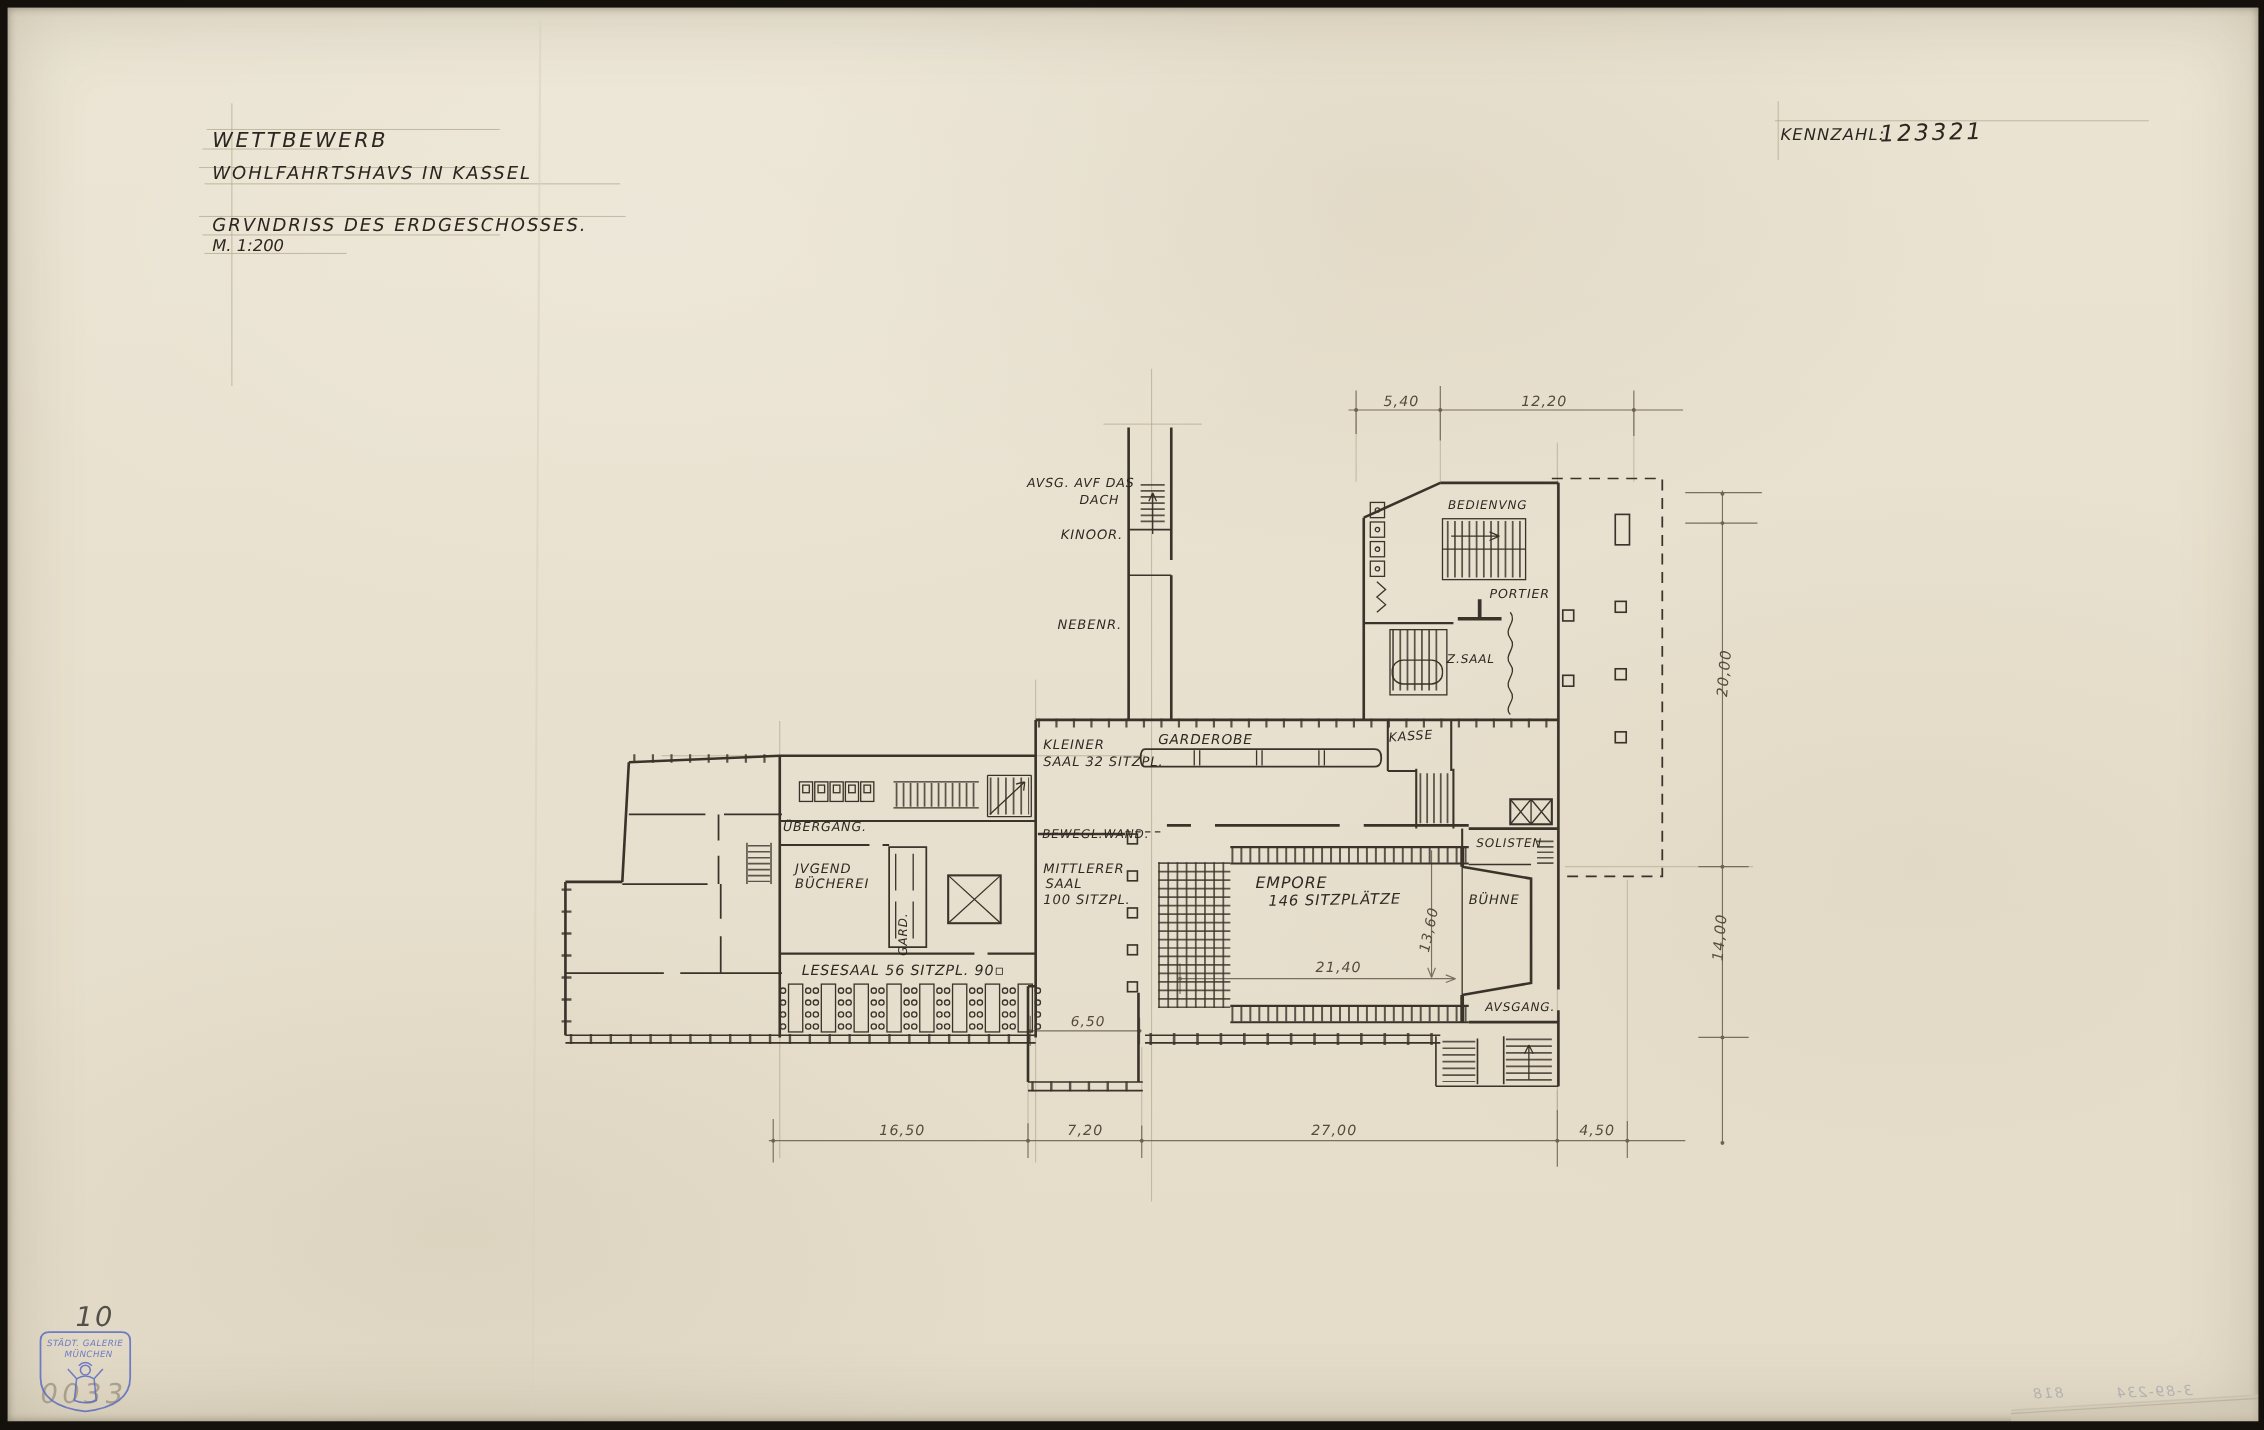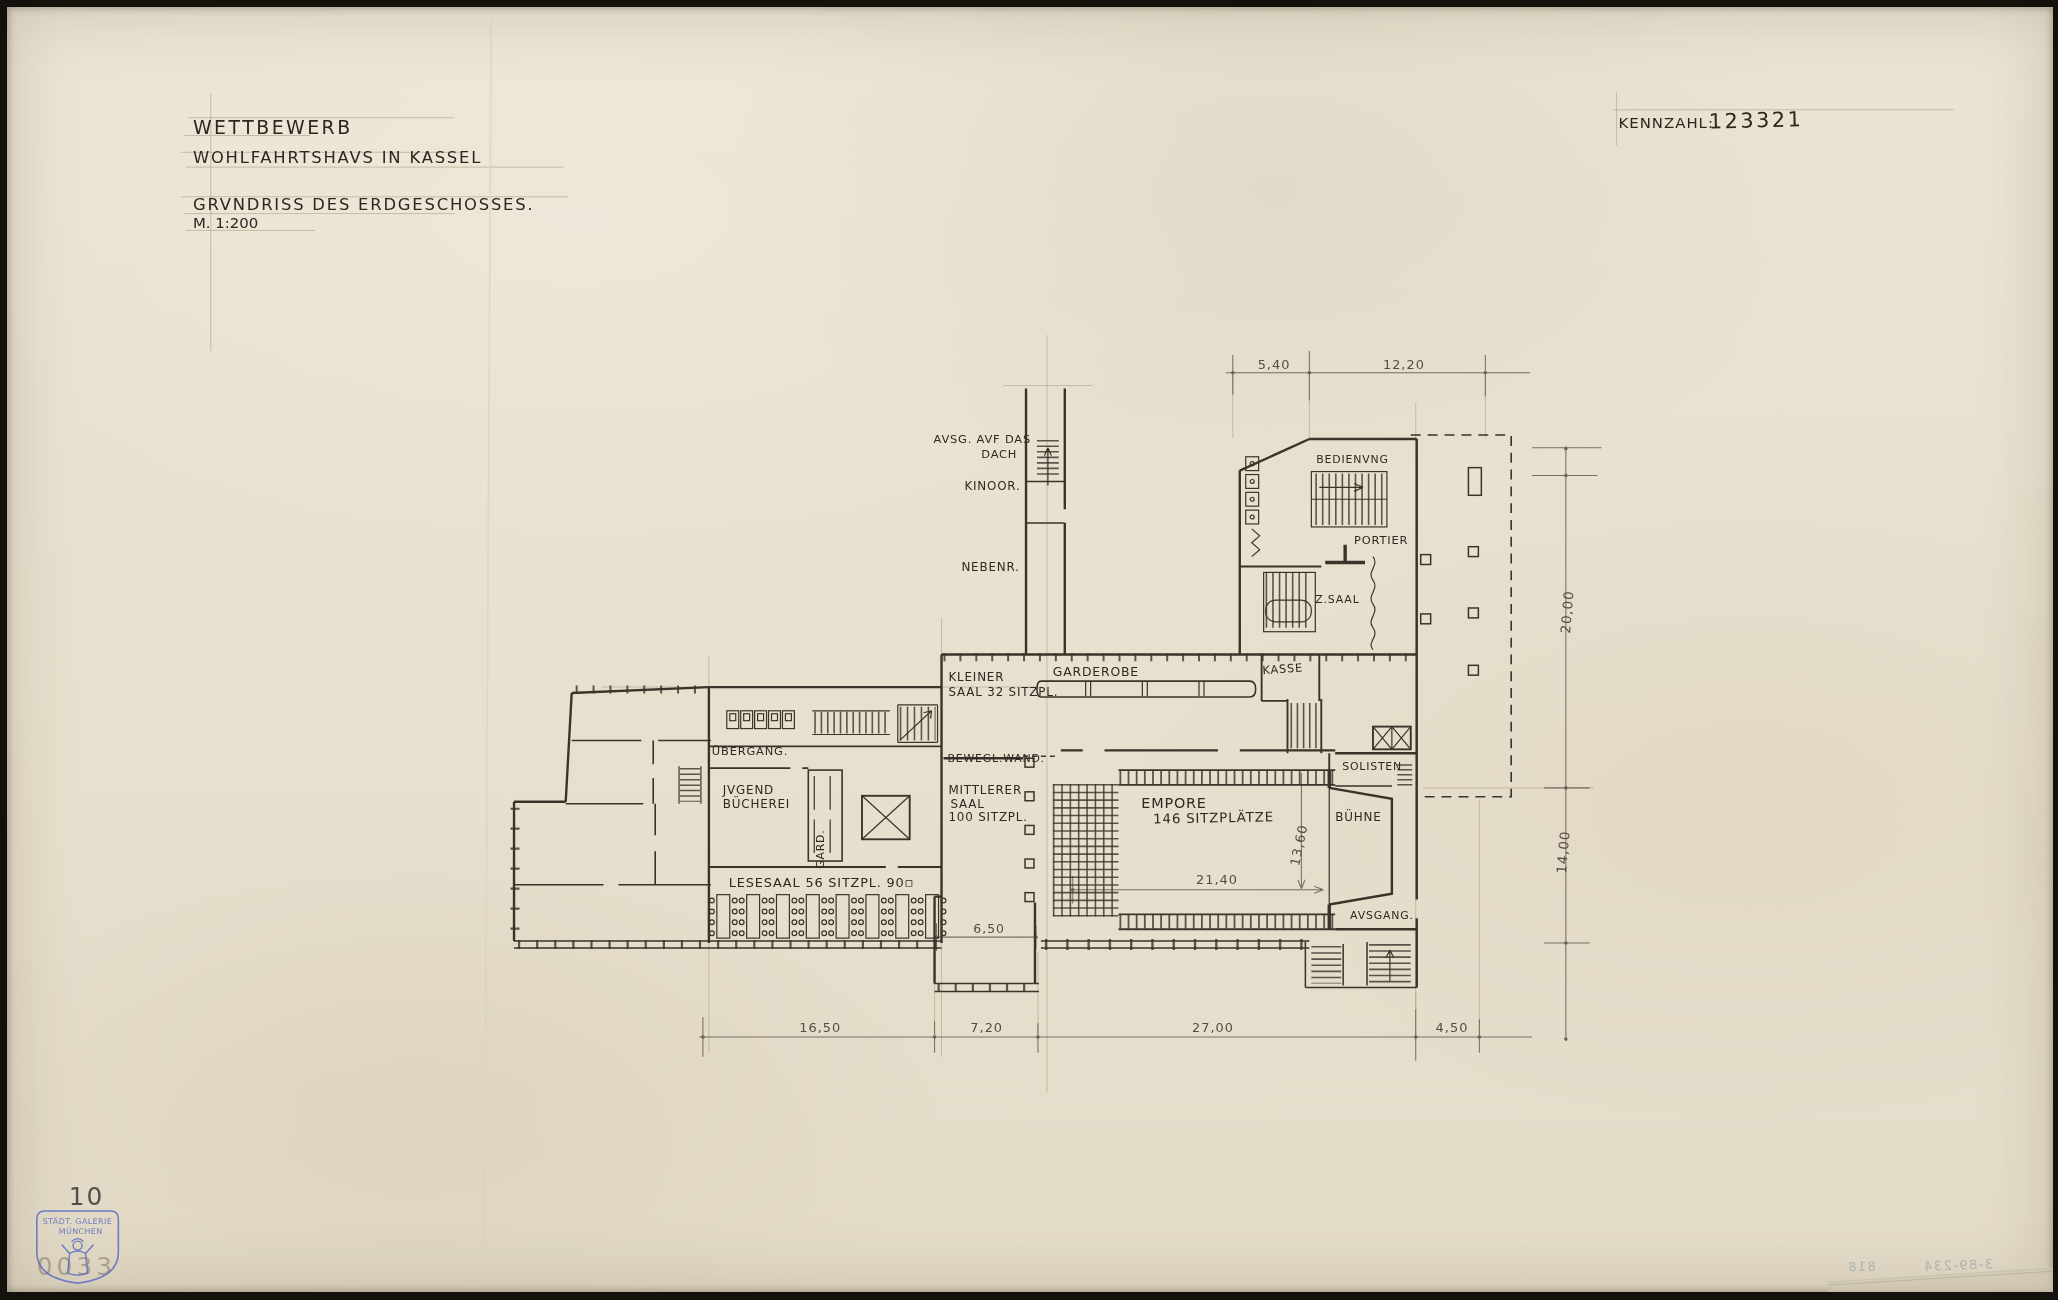--- a/index.html
+++ b/index.html
@@ -6,20 +6,21 @@
   .stage{position:relative;width:2058px;height:1300px;overflow:hidden;background:#14110c;}
   .paper{
     position:absolute;left:7px;top:7px;right:5px;bottom:8px;
     background:
       radial-gradient(1100px 600px at 28% 16%, rgba(255,255,255,.16), transparent 62%),
       radial-gradient(800px 480px at 62% 14%, rgba(125,104,72,.07), transparent 70%),
       radial-gradient(760px 420px at 20% 86%, rgba(120,100,70,.08), transparent 70%),
       radial-gradient(900px 500px at 85% 60%, rgba(130,110,80,.06), transparent 70%),
       linear-gradient(180deg,#ebe4d3 0%,#e8e0ce 55%,#e4dcc9 100%);
     box-shadow: inset 0 0 70px rgba(92,76,50,.22), inset 0 0 8px rgba(40,30,18,.4);
+    font-style: italic;
   }
   svg.plan{position:absolute;left:0;top:0;width:100%;height:100%;}
   .ink{stroke:#39332a;fill:none;stroke-linecap:butt;}
   .w1{stroke-width:1.2;} .w14{stroke-width:1.5;} .w18{stroke-width:1.9;} .w2{stroke-width:2.4;} .w3{stroke-width:3.4;}
   .pencil{stroke:#b3a68e;stroke-width:.9;fill:none;opacity:.75;}
   .dimline{stroke:#6d6254;stroke-width:1.05;fill:none;opacity:.9;}
   .hk{stroke:#3a342c;fill:none;opacity:.82;}
   .hl{font-family:"DejaVu Sans",sans-serif;fill:#2e2922;letter-spacing:.8px;}
   .dim{font-family:"DejaVu Sans",sans-serif;fill:#564c3e;letter-spacing:1px;}
   .ttl{font-family:"DejaVu Sans",sans-serif;fill:#2b261f;}

